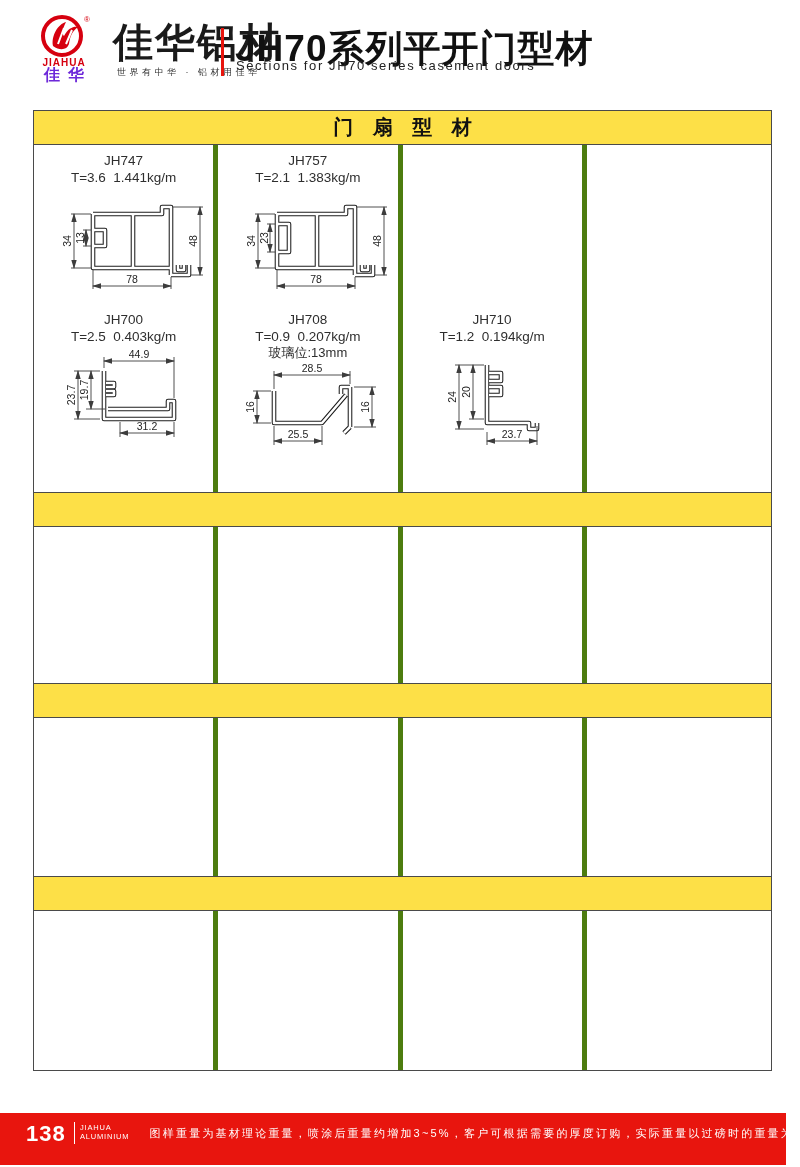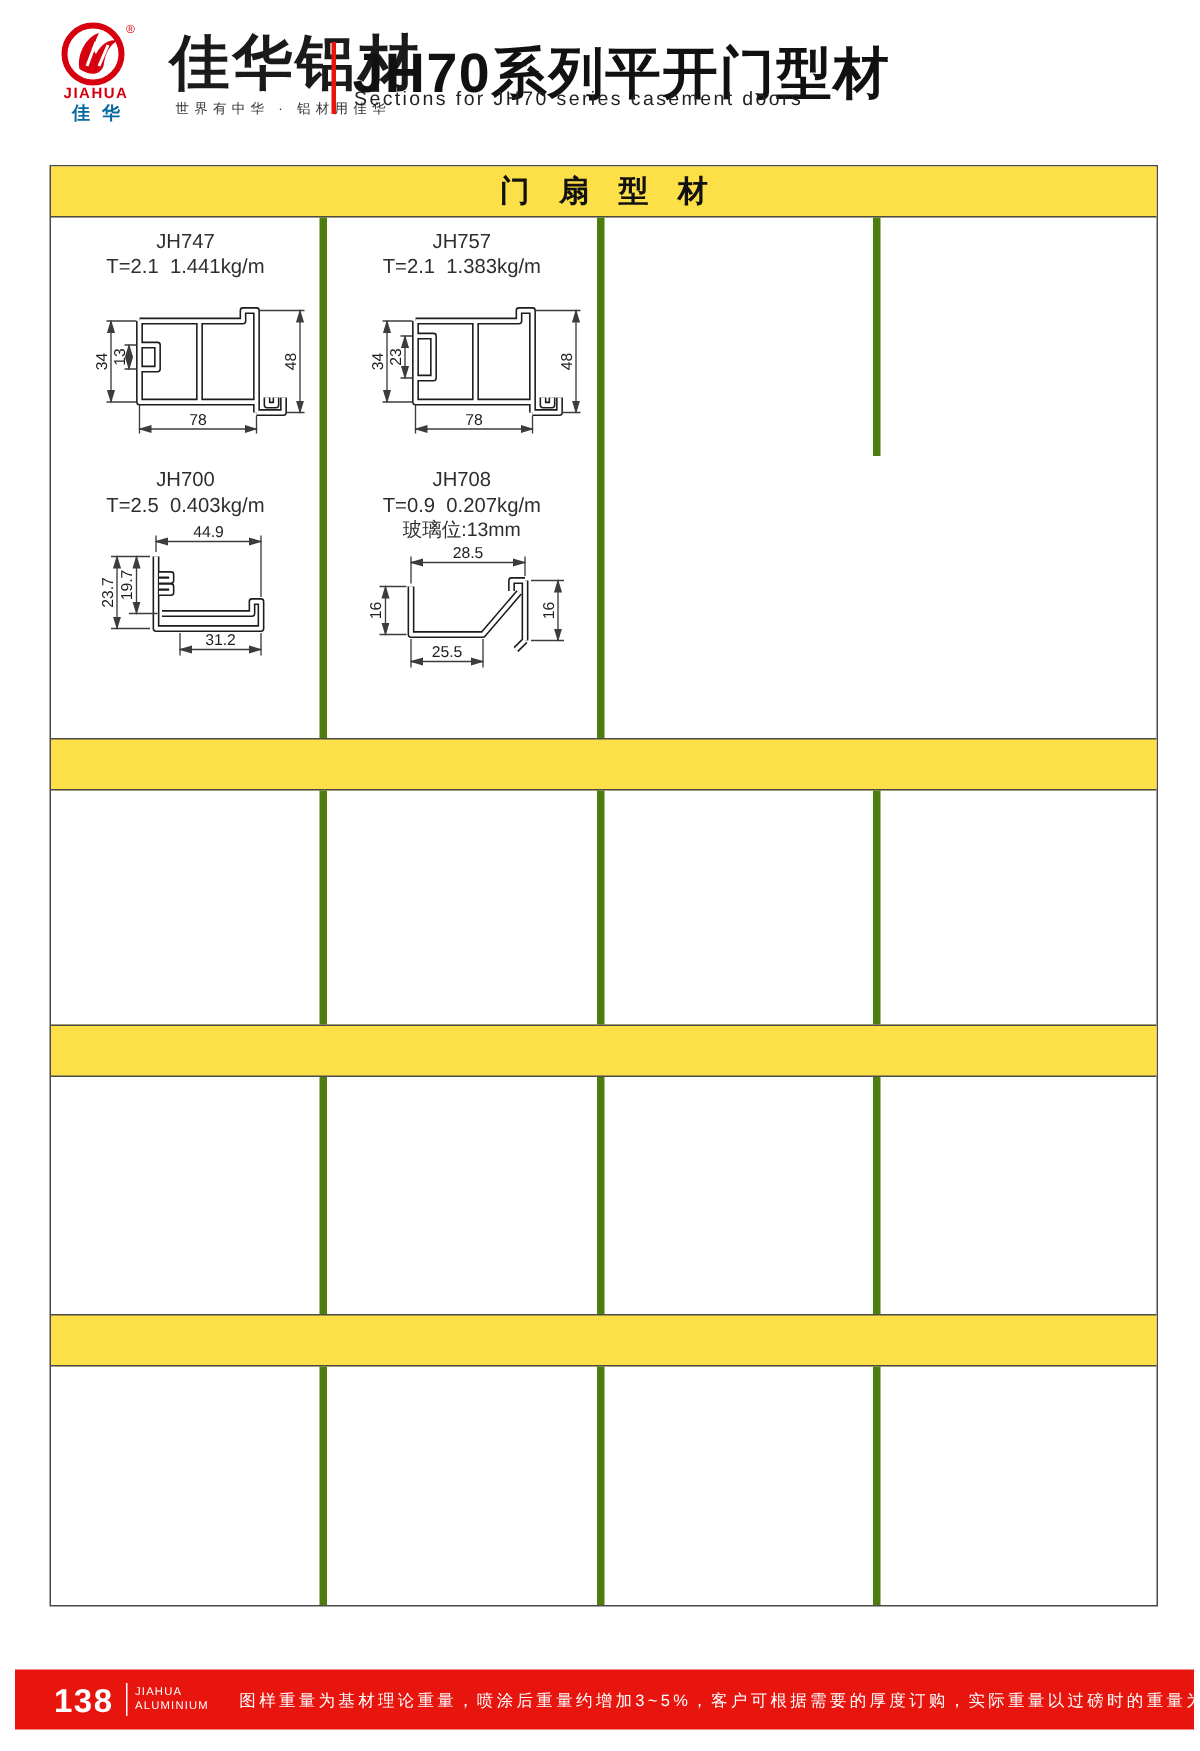--- a/index.html
+++ b/index.html
@@ -5,21 +5,21 @@
   html,body{margin:0;padding:0;}
   body{
     width:800px;height:1167px;position:relative;background:#fff;
     font-family:"Liberation Sans","DejaVu Sans",sans-serif;color:#222;overflow:hidden;
   }
   
   .hdr{position:absolute;left:25px;top:14px;width:750px;height:75px;}
   .logo-block{position:absolute;left:0;top:0;width:78px;text-align:center;}
   .logo-icon{display:block;margin:0 auto;}
   .logo-en{color:#d6000f;font-weight:bold;font-size:10px;letter-spacing:1px;line-height:10px;}
-  .logo-cn{color:#0369a1;font-weight:bold;font-size:12px;letter-spacing:8px;line-height:14px;margin-left:8px;}
+  .logo-cn{color:#6d28d9;font-weight:bold;font-size:16px;letter-spacing:8px;line-height:14px;margin-left:8px;}
   .brand-title{position:absolute;left:88px;top:6px;font-size:40px;font-weight:bold;color:#1a1a1a;letter-spacing:2px;line-height:44px;}
   .brand-tagline{position:absolute;left:92px;top:52px;font-size:9px;color:#333;letter-spacing:3.5px;}
   .hdr-divider{position:absolute;left:196px;top:14px;width:2.5px;height:48px;background:#e8150e;}
   .series-title{position:absolute;left:210px;top:10px;font-size:37px;font-weight:bold;color:#111;letter-spacing:1px;}
   .series-sub{position:absolute;left:211px;top:44px;font-size:13px;color:#222;letter-spacing:1.6px;}
   
   .tbl{position:absolute;left:33px;top:110px;width:737px;border:1px solid #4a4a4a;background:#fff;}
   .sec-header{
     height:33px;background:#fde047;border-top:1px solid #4a4a4a;border-bottom:1px solid #4a4a4a;
     display:flex;align-items:center;justify-content:center;
@@ -35,21 +35,21 @@
   .re2{height:158px;}
   .re3{height:159px;}
   .code{font-size:13.5px;color:#2e2e2e;margin-top:7px;line-height:17px;}
   .spec{font-size:13.5px;color:#2e2e2e;line-height:17px;white-space:pre;}
   .note{font-size:13px;color:#2e2e2e;line-height:16px;}
   .pf{stroke:#1c1c1c;stroke-width:4.6;fill:none;stroke-linejoin:round;}
   .pw{stroke:#ffffff;stroke-width:2.5;fill:none;stroke-linejoin:round;}
   .dim{stroke:#3c3c3c;stroke-width:0.9;fill:none;}
   .dimtxt{font-family:"Liberation Sans",sans-serif;font-size:10.5px;fill:#1e1e1e;}
   
-  .footer{position:absolute;left:10px;top:1113px;width:786px;height:40px;background:#e8150e;color:#fff;}
+  .footer{position:absolute;left:0;top:1113px;width:786px;height:52px;background:#e8150e;color:#fff;}
   .pg-num{position:absolute;left:26px;top:8px;font-size:22px;font-weight:bold;letter-spacing:1px;}
   .pg-div{position:absolute;left:74px;top:9px;width:1px;height:22px;background:#fff;}
   .pg-brand{position:absolute;left:80px;top:11px;font-size:7.5px;letter-spacing:0.8px;line-height:8.5px;text-align:left;}
   .foot-note{position:absolute;left:198px;right:14px;top:0;height:40px;display:flex;align-items:center;justify-content:center;
     font-size:11px;letter-spacing:2.2px;white-space:nowrap;}
 </style>
 </head>
 <body>
 
 <svg width="0" height="0" style="position:absolute">
@@ -82,21 +82,21 @@
 </div>
 
 <div class="tbl">
 
   <div class="sec-header">门 扇 型 材</div>
 
   <div class="sec-row r1">
 
     <div class="cell">
       <div class="code">JH747</div>
-      <div class="spec">T=2.1  1.441kg/m</div>
+      <div class="spec">T=3.6  1.441kg/m</div>
       <svg width="184" height="118" viewBox="0 0 184 118">
         <path class="pf" d="M59,28 H128 V21 H137 V89 M137,89 H155 V79 M150,79 V84 H144 V79 M59,28 V82 H137 M99,28 V82 M59,44 H71 V60 H59"></path>
         <path class="pw" d="M59,28 H128 V21 H137 V89 M137,89 H155 V79 M150,79 V84 H144 V79 M59,28 V82 H137 M99,28 V82 M59,44 H71 V60 H59"></path>
         <path class="dim" d="M57,28 H37 M57,82 H37 M57,44 H49 M57,60 H49 M139,21 H169 M157,89 H169 M59,84 V103 M137,91 V103"></path>
         <line class="dim" x1="40" y1="28" x2="40" y2="82" marker-start="url(#ms)" marker-end="url(#ma)"></line>
         <line class="dim" x1="52" y1="44" x2="52" y2="60" marker-start="url(#ms)" marker-end="url(#ma)"></line>
         <line class="dim" x1="166" y1="21" x2="166" y2="89" marker-start="url(#ms)" marker-end="url(#ma)"></line>
         <line class="dim" x1="59" y1="100" x2="137" y2="100" marker-start="url(#ms)" marker-end="url(#ma)"></line>
         <text class="dimtxt" text-anchor="middle" transform="rotate(-90 37 55)" x="37" y="55">34</text>
         <text class="dimtxt" text-anchor="middle" transform="rotate(-90 49.5 52)" x="49.5" y="52">13</text>
@@ -159,20 +159,35 @@
         <line class="dim" x1="39" y1="30" x2="39" y2="62" marker-start="url(#ms)" marker-end="url(#ma)"></line>
         <line class="dim" x1="154" y1="26" x2="154" y2="66" marker-start="url(#ms)" marker-end="url(#ma)"></line>
         <line class="dim" x1="56" y1="80" x2="104" y2="80" marker-start="url(#ms)" marker-end="url(#ma)"></line>
         <text class="dimtxt" text-anchor="middle" x="94" y="11">28.5</text>
         <text class="dimtxt" text-anchor="middle" transform="rotate(-90 36 46)" x="36" y="46">16</text>
         <text class="dimtxt" text-anchor="middle" transform="rotate(-90 151 46)" x="151" y="46">16</text>
         <text class="dimtxt" text-anchor="middle" x="80" y="77">25.5</text>
       </svg>
     </div>
 
+    <div class="cell">
+      <div class="code">JH710</div>
+      <div class="spec">T=1.2  0.194kg/m</div>
+      <svg width="184" height="104" viewBox="0 0 184 104">
+        <path class="pf" d="M84,20 V78 H126 V84 H134 V78 M86,28 H98 V36 H86 M86,42 H98 V50 H86"></path>
+        <path class="pw" d="M84,20 V78 H126 V84 H134 V78 M86,28 H98 V36 H86 M86,42 H98 V50 H86"></path>
+        <path class="dim" d="M81,20 H52 M81,84 H52 M81,74 H66 M84,87 V100 M134,81 V100"></path>
+        <line class="dim" x1="56" y1="20" x2="56" y2="84" marker-start="url(#ms)" marker-end="url(#ma)"></line>
+        <line class="dim" x1="70" y1="20" x2="70" y2="74" marker-start="url(#ms)" marker-end="url(#ma)"></line>
+        <line class="dim" x1="84" y1="96" x2="134" y2="96" marker-start="url(#ms)" marker-end="url(#ma)"></line>
+        <text class="dimtxt" text-anchor="middle" transform="rotate(-90 53 52)" x="53" y="52">24</text>
+        <text class="dimtxt" text-anchor="middle" transform="rotate(-90 67 47)" x="67" y="47">20</text>
+        <text class="dimtxt" text-anchor="middle" x="109" y="93">23.7</text>
+      </svg>
+    </div>
     <div class="cell"></div>
   </div>
 
   <div class="sec-header"></div>
   <div class="sec-row re1">
     <div class="cell"></div>
     <div class="cell"></div>
     <div class="cell"></div>
     <div class="cell"></div>
   </div>

